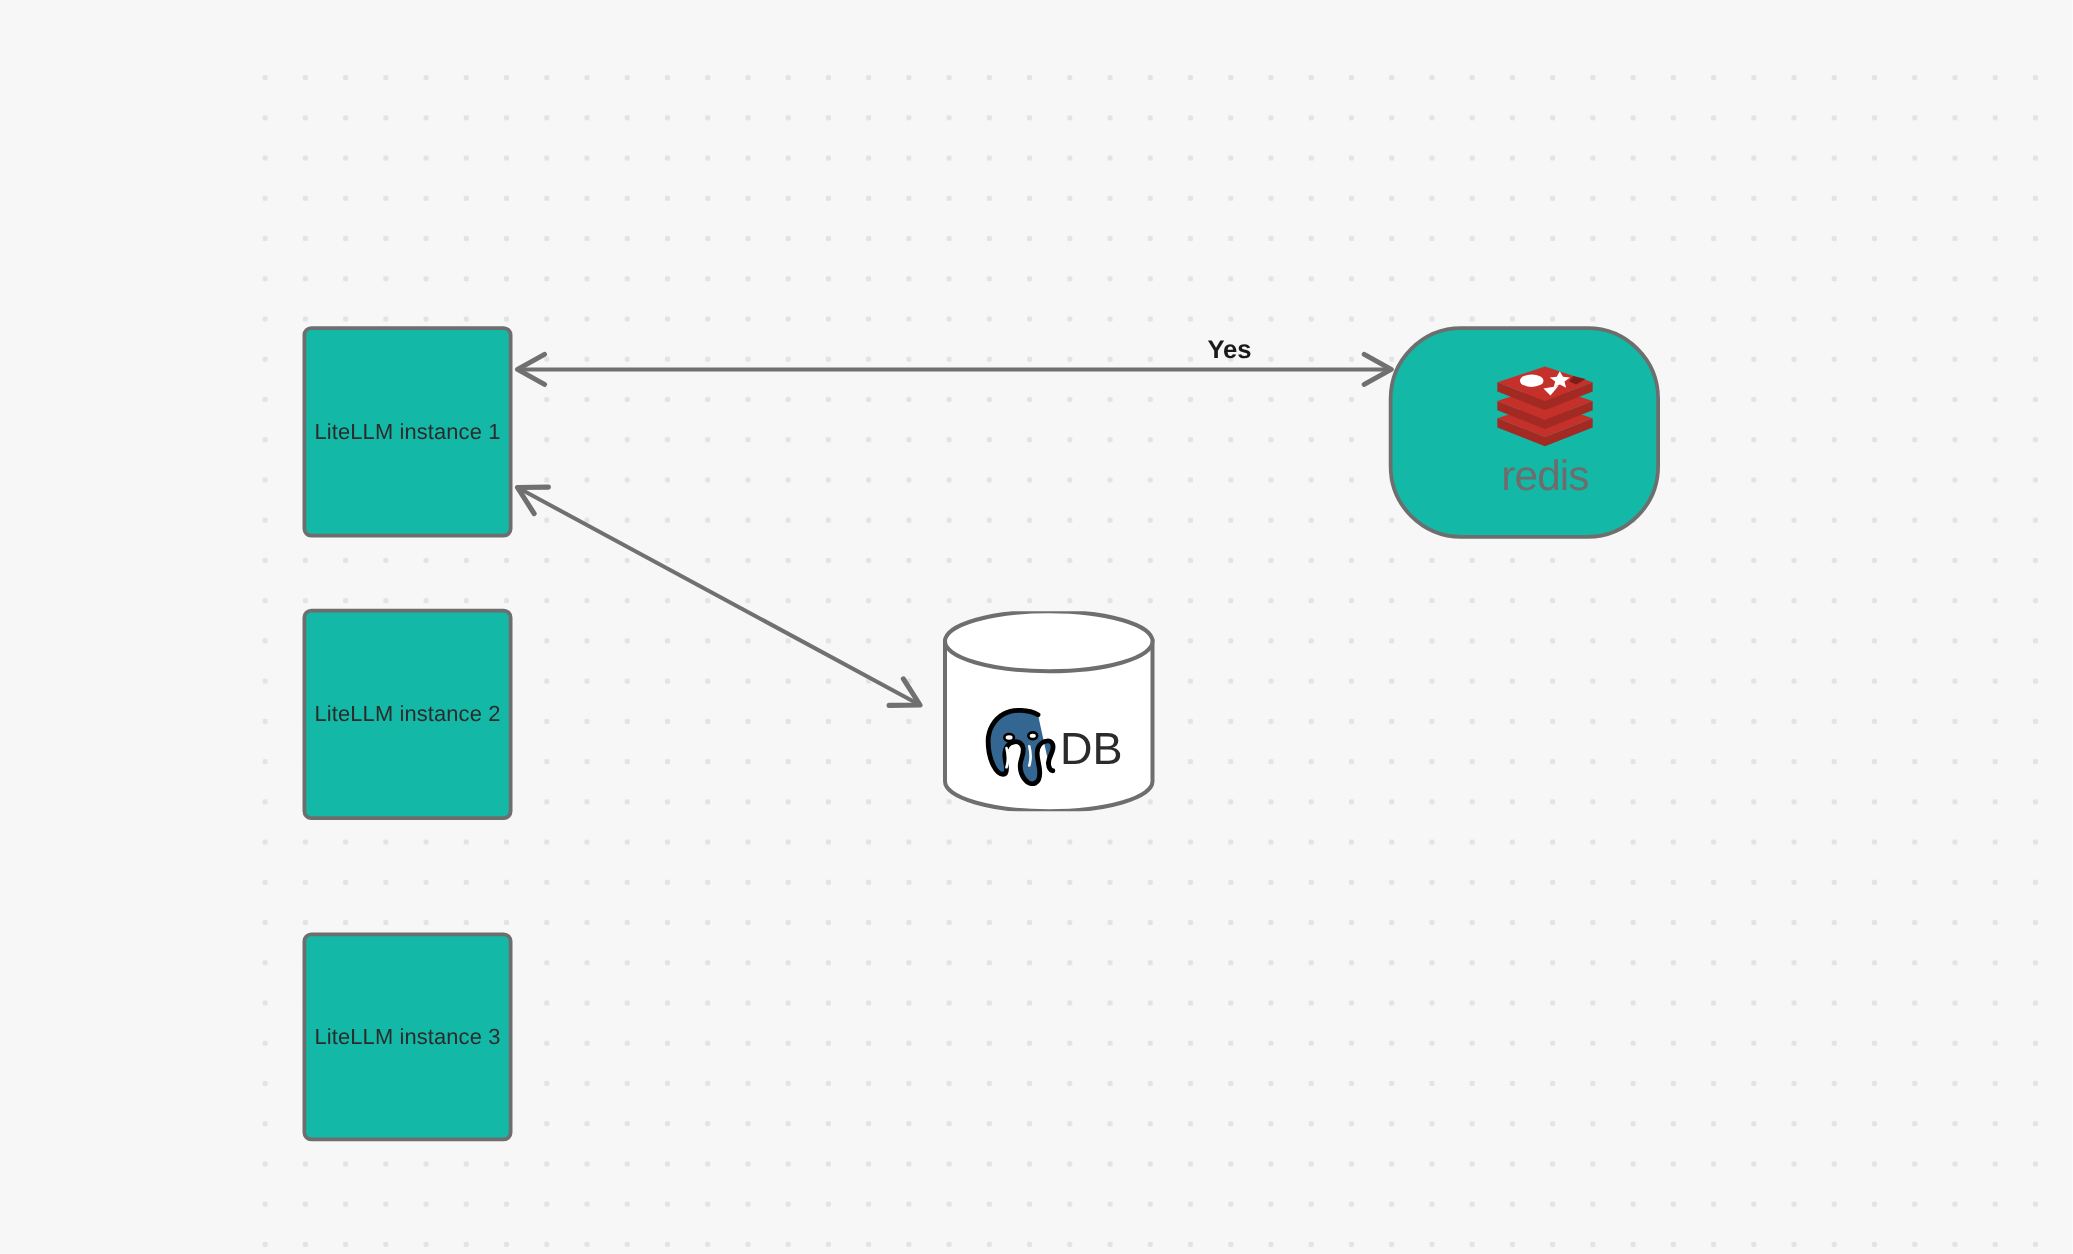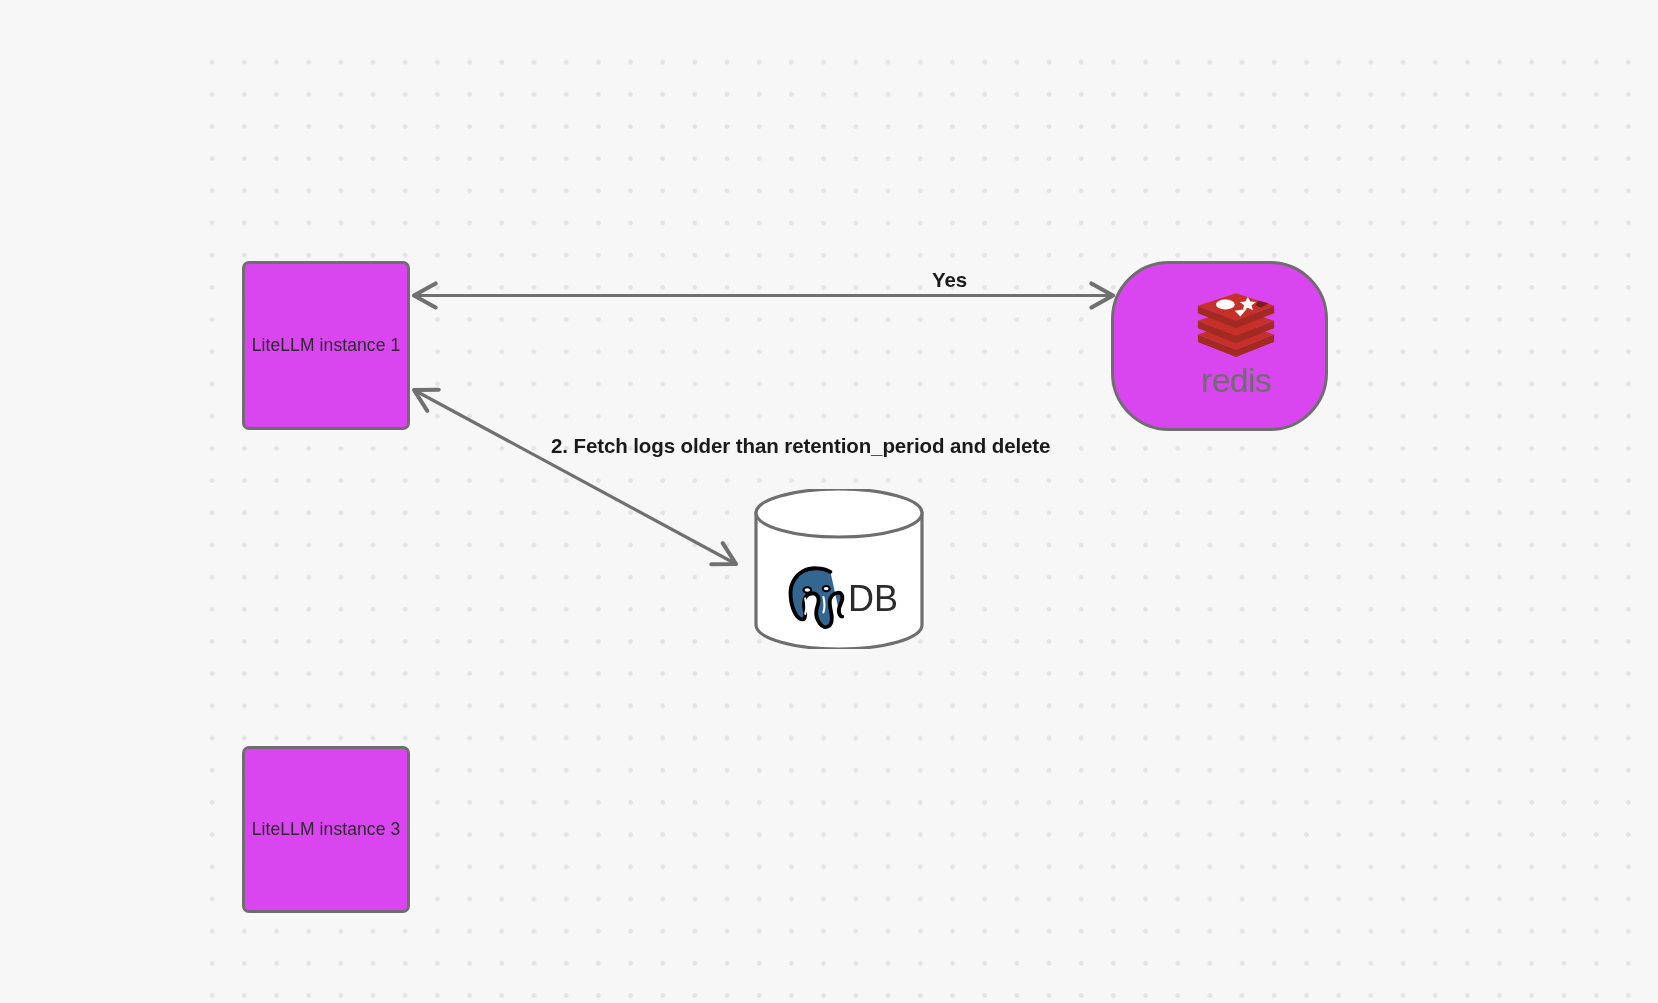--- a/index.html
+++ b/index.html
@@ -26,21 +26,21 @@
     right: 0;
     bottom: 0;
     background-image: radial-gradient(circle, #e3e3e3 2.1px, rgba(0,0,0,0) 2.4px);
     background-size: 32.2px 32.2px;
     background-position: 0 0;
     pointer-events: none;
   }
   .node-box {
     position: absolute;
     box-sizing: border-box;
-    background: #d946ef;
+    background: #14b8a6;
     border: 3px solid #6e6e6e;
     border-radius: 7px;
     display: flex;
     align-items: center;
     justify-content: center;
   }
   .node-label {
     font-size: 17.5px;
     color: #2b2b2b;
     font-family: "Liberation Sans", sans-serif;
@@ -111,21 +111,21 @@
   .edge-label {
     position: absolute;
     font-family: "Liberation Sans", sans-serif;
     font-weight: bold;
     font-size: 20.5px;
     color: #1a1a1a;
     white-space: nowrap;
     letter-spacing: -0.1px;
   }
   #edge1-label { left: 474px; top: 268px; }
-  #edge1-answer { left: 932px; top: 268px; }
+  #edge1-answer { left: 966px; top: 268px; }
   #edge2-label { left: 551px; top: 434px; }
 </style>
 </head>
 <body>
 
 <div id="canvas">
 
   <div id="dot-grid"></div>
 
   <svg id="edges" viewBox="0 0 1658 1003" width="1658" height="1003">
@@ -143,26 +143,28 @@
     </g>
 
     <g>
       <line x1="414" y1="390" x2="736" y2="564" stroke="#707070" stroke-width="3.2" marker-start="url(#arrow-start)" marker-end="url(#arrow-end)"></line>
     </g>
   </svg>
 
 
   <div class="edge-label" id="edge1-answer">Yes</div>
 
-  <div class="edge-label" id="edge2-label">2.  Fetch logs older than retention_period and delete</div>
 
   <div class="node-box" id="node-litellm-1">
     <span class="node-label">LiteLLM instance 1</span>
   </div>
 
+  <div class="node-box" id="node-litellm-2">
+    <span class="node-label">LiteLLM instance 2</span>
+  </div>
 
   <div class="node-box" id="node-litellm-3">
     <span class="node-label">LiteLLM instance 3</span>
   </div>
 
   <div class="node-box" id="node-redis">
 
     <div class="redis-logo-wrap">
       <svg viewBox="0 0 130 112" width="108" height="70" aria-hidden="true">
 

